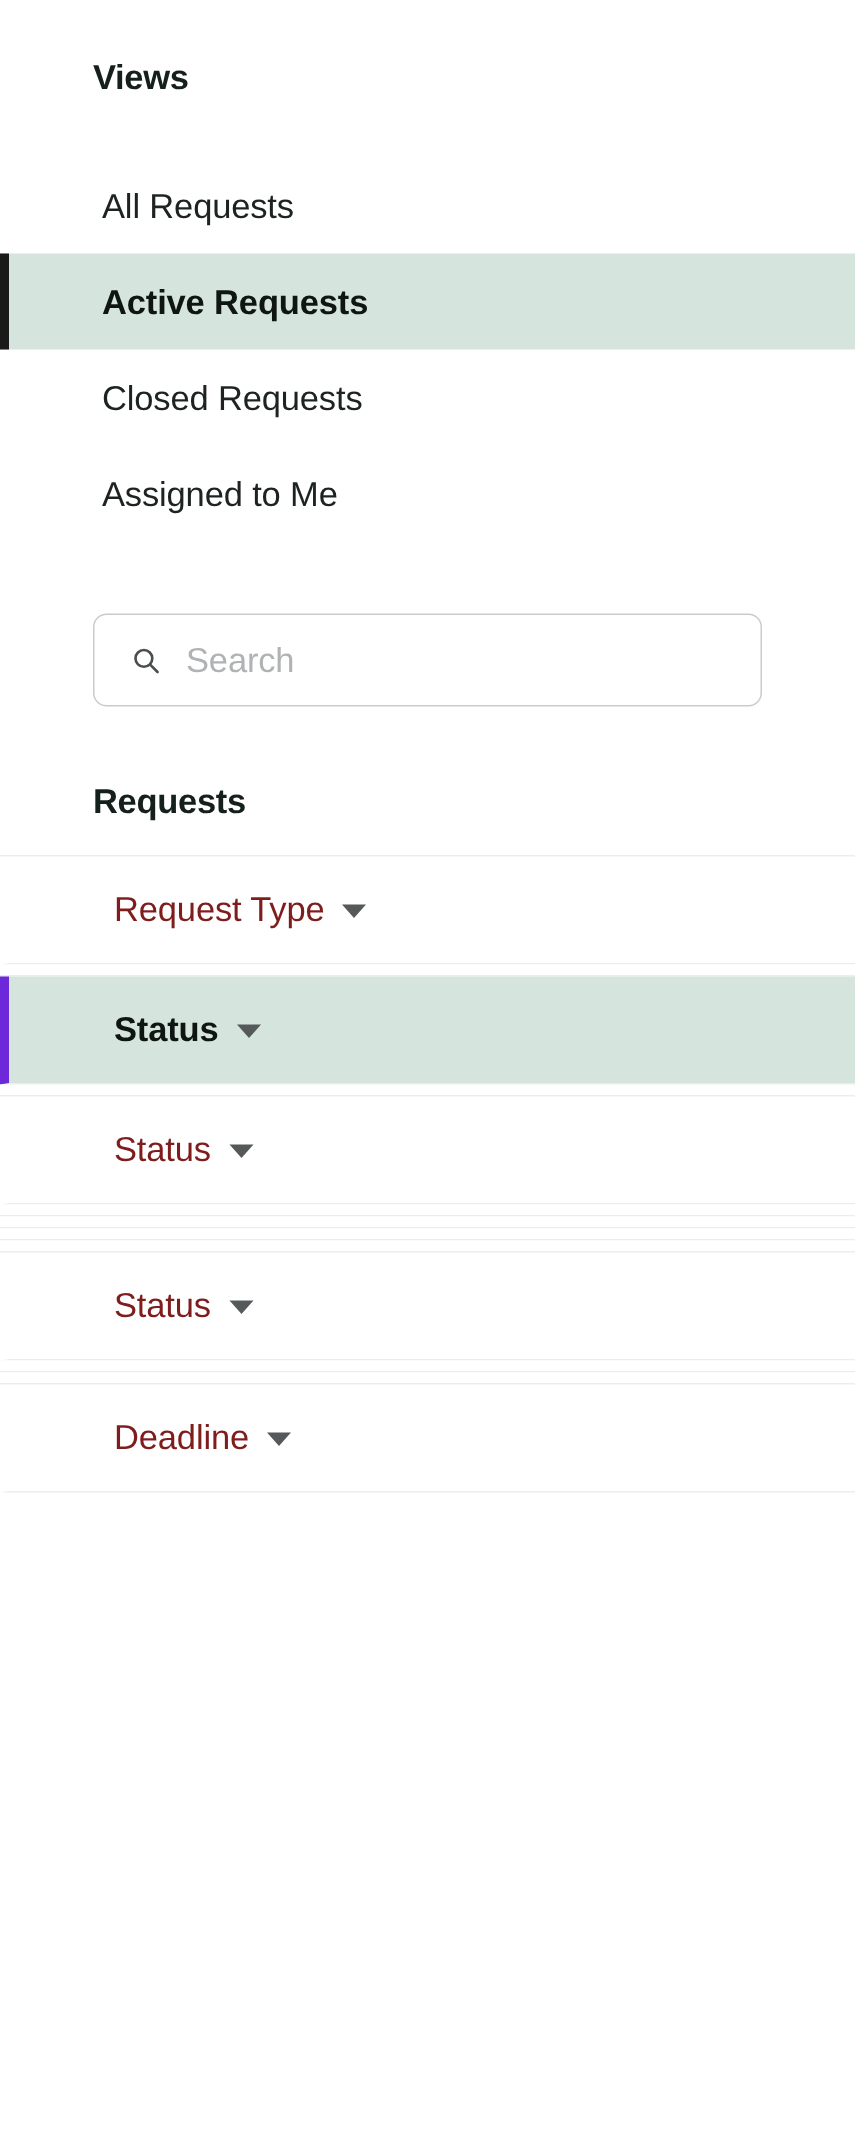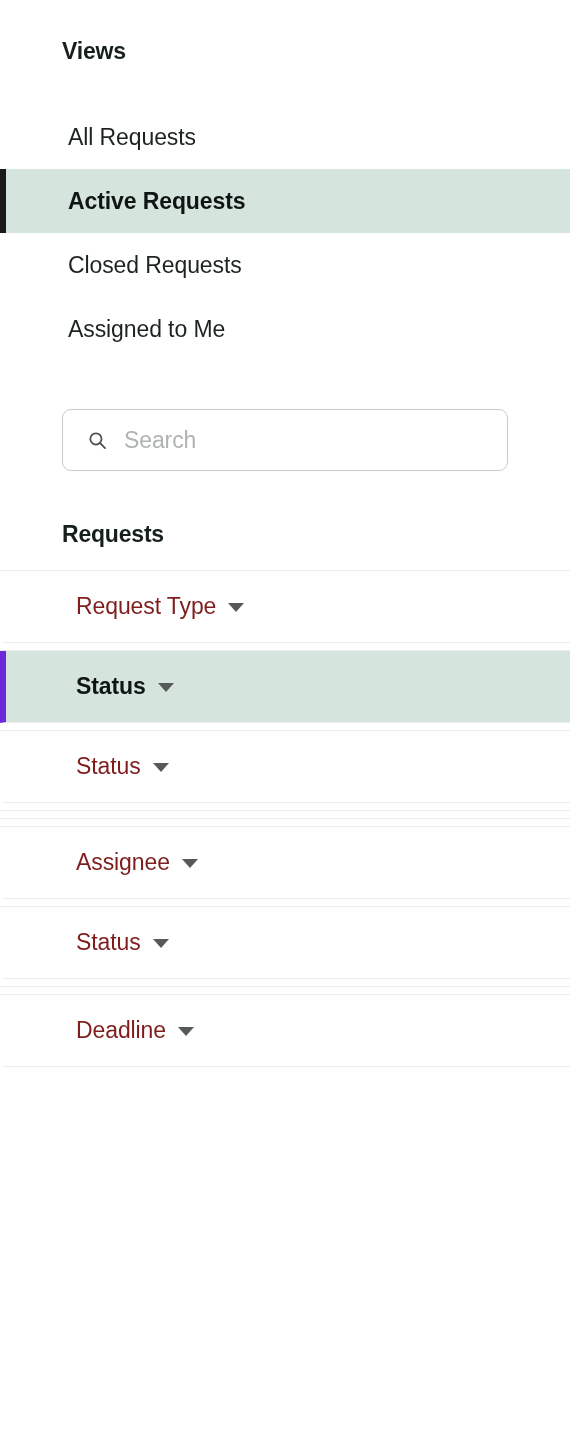--- a/index.html
+++ b/index.html
@@ -202,24 +202,20 @@
           <span class="caret"></span>
         </div>
         <div class="filter-gap"></div>
         <div class="filter-row">
           <span>Status</span>
           <span class="caret"></span>
         </div>
         <div class="filter-gap"></div>
         <div class="filter-gap"></div>
         <div class="filter-gap"></div>
-        <div class="filter-row">
-          <span>Assignee</span>
-          <span class="caret"></span>
-        </div>
         <div class="filter-gap"></div>
         <div class="filter-row">
           <span>Status</span>
           <span class="caret"></span>
         </div>
         <div class="filter-gap"></div>
         <div class="filter-gap"></div>
         <div class="filter-row">
           <span>Deadline</span>
           <span class="caret"></span>

